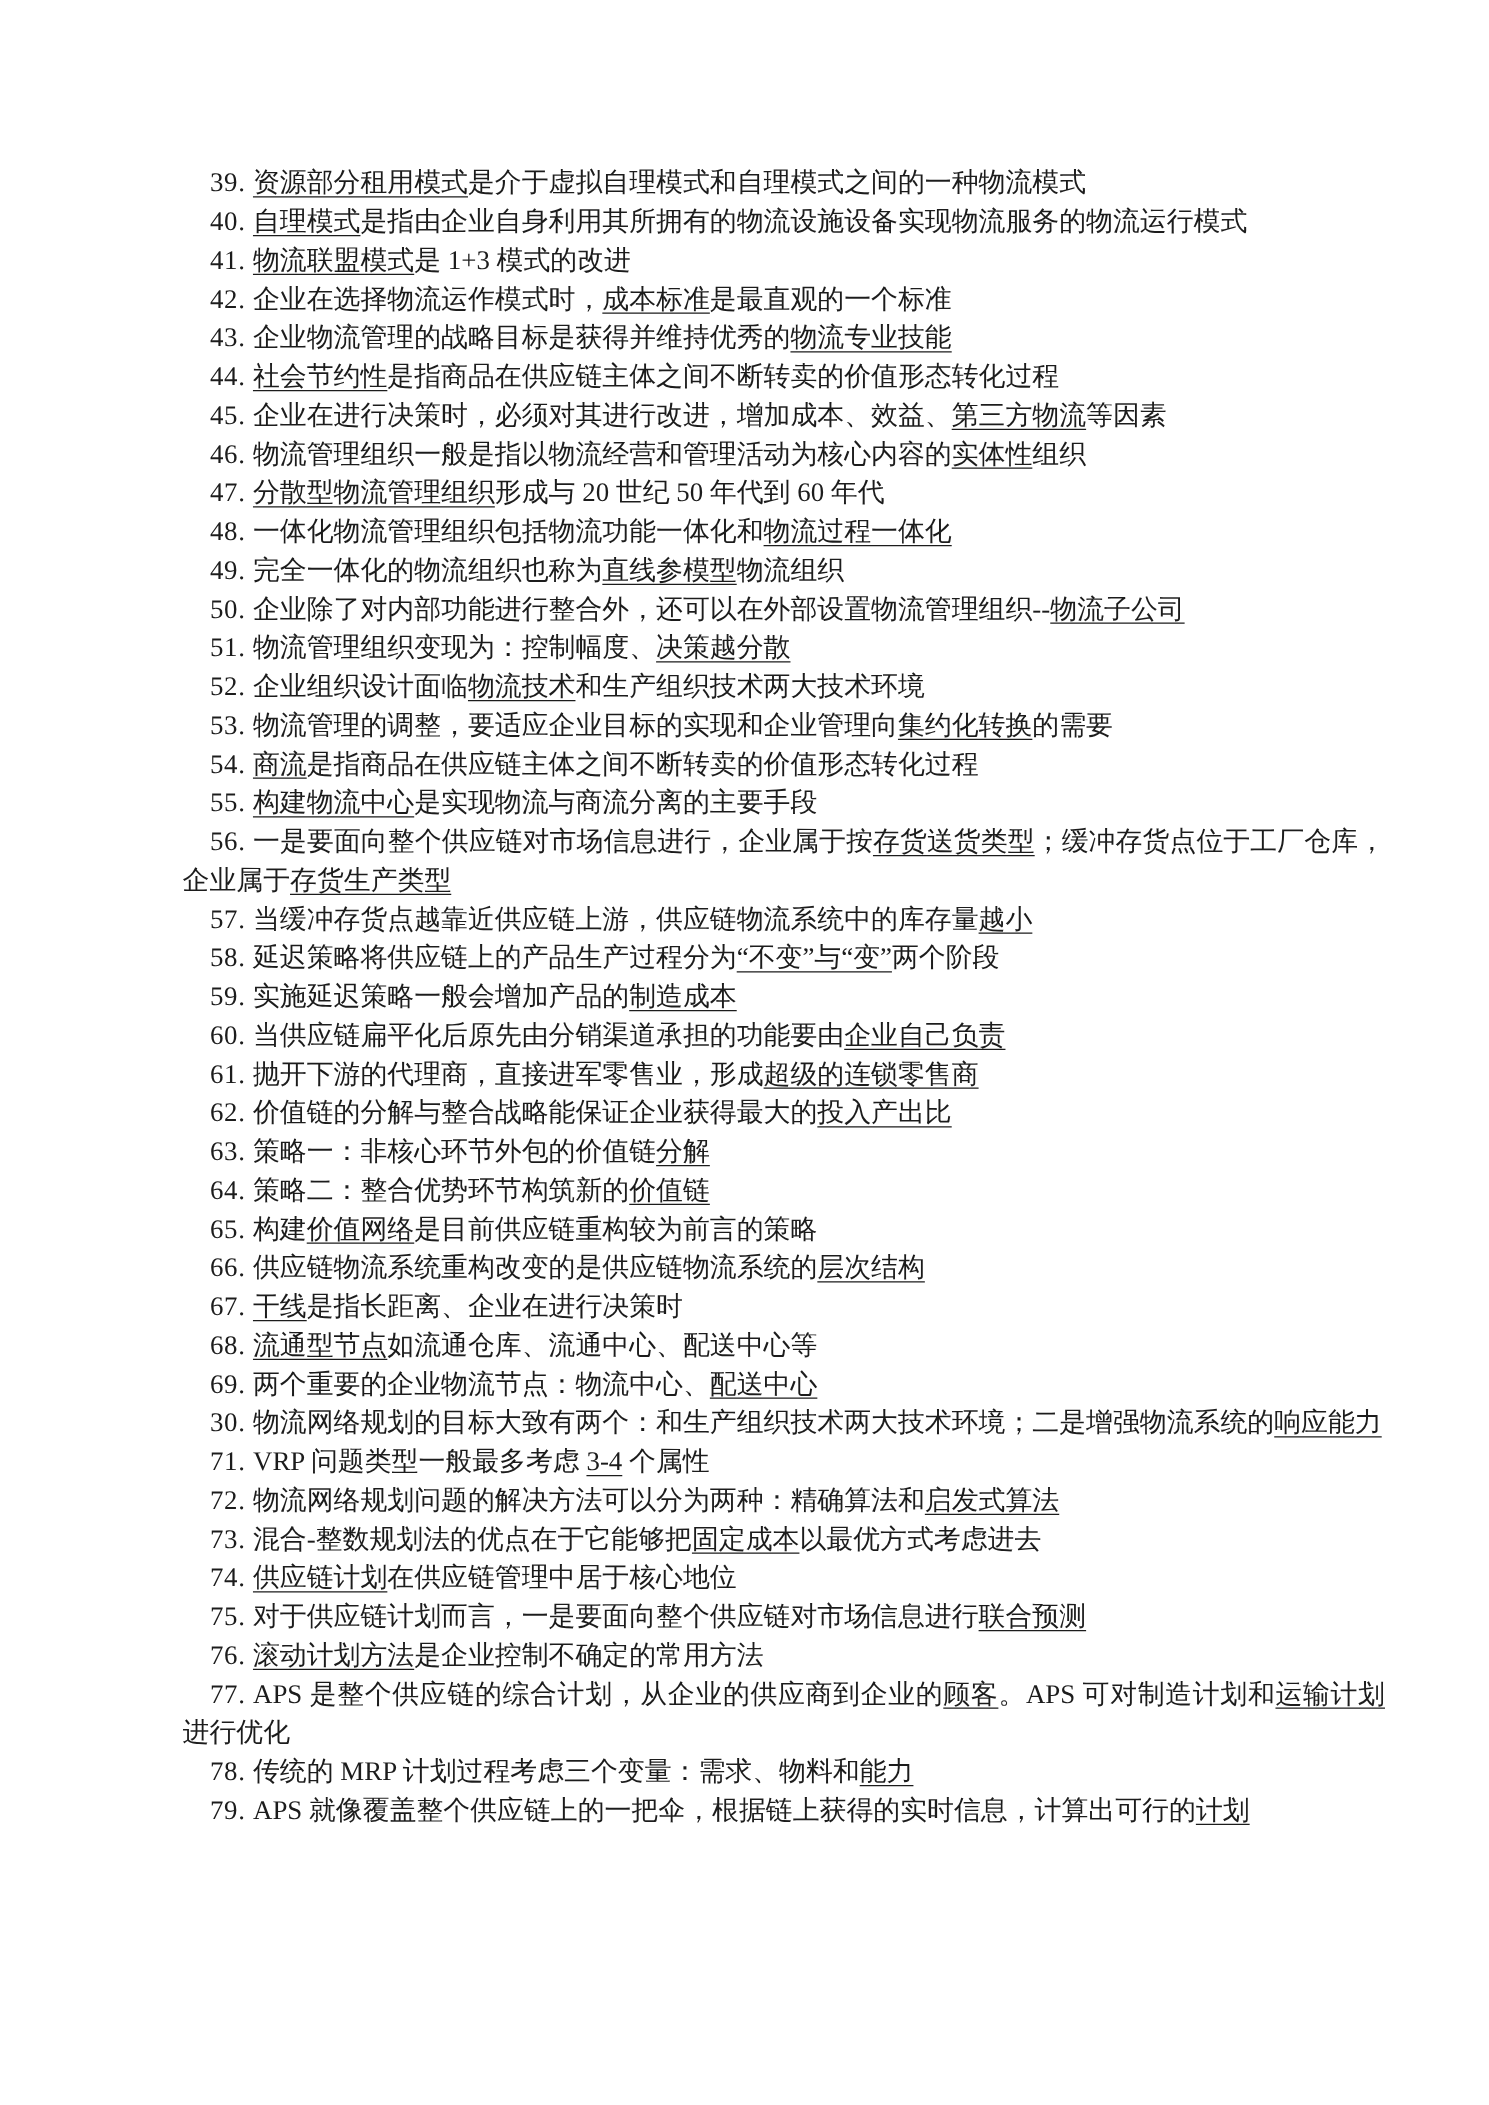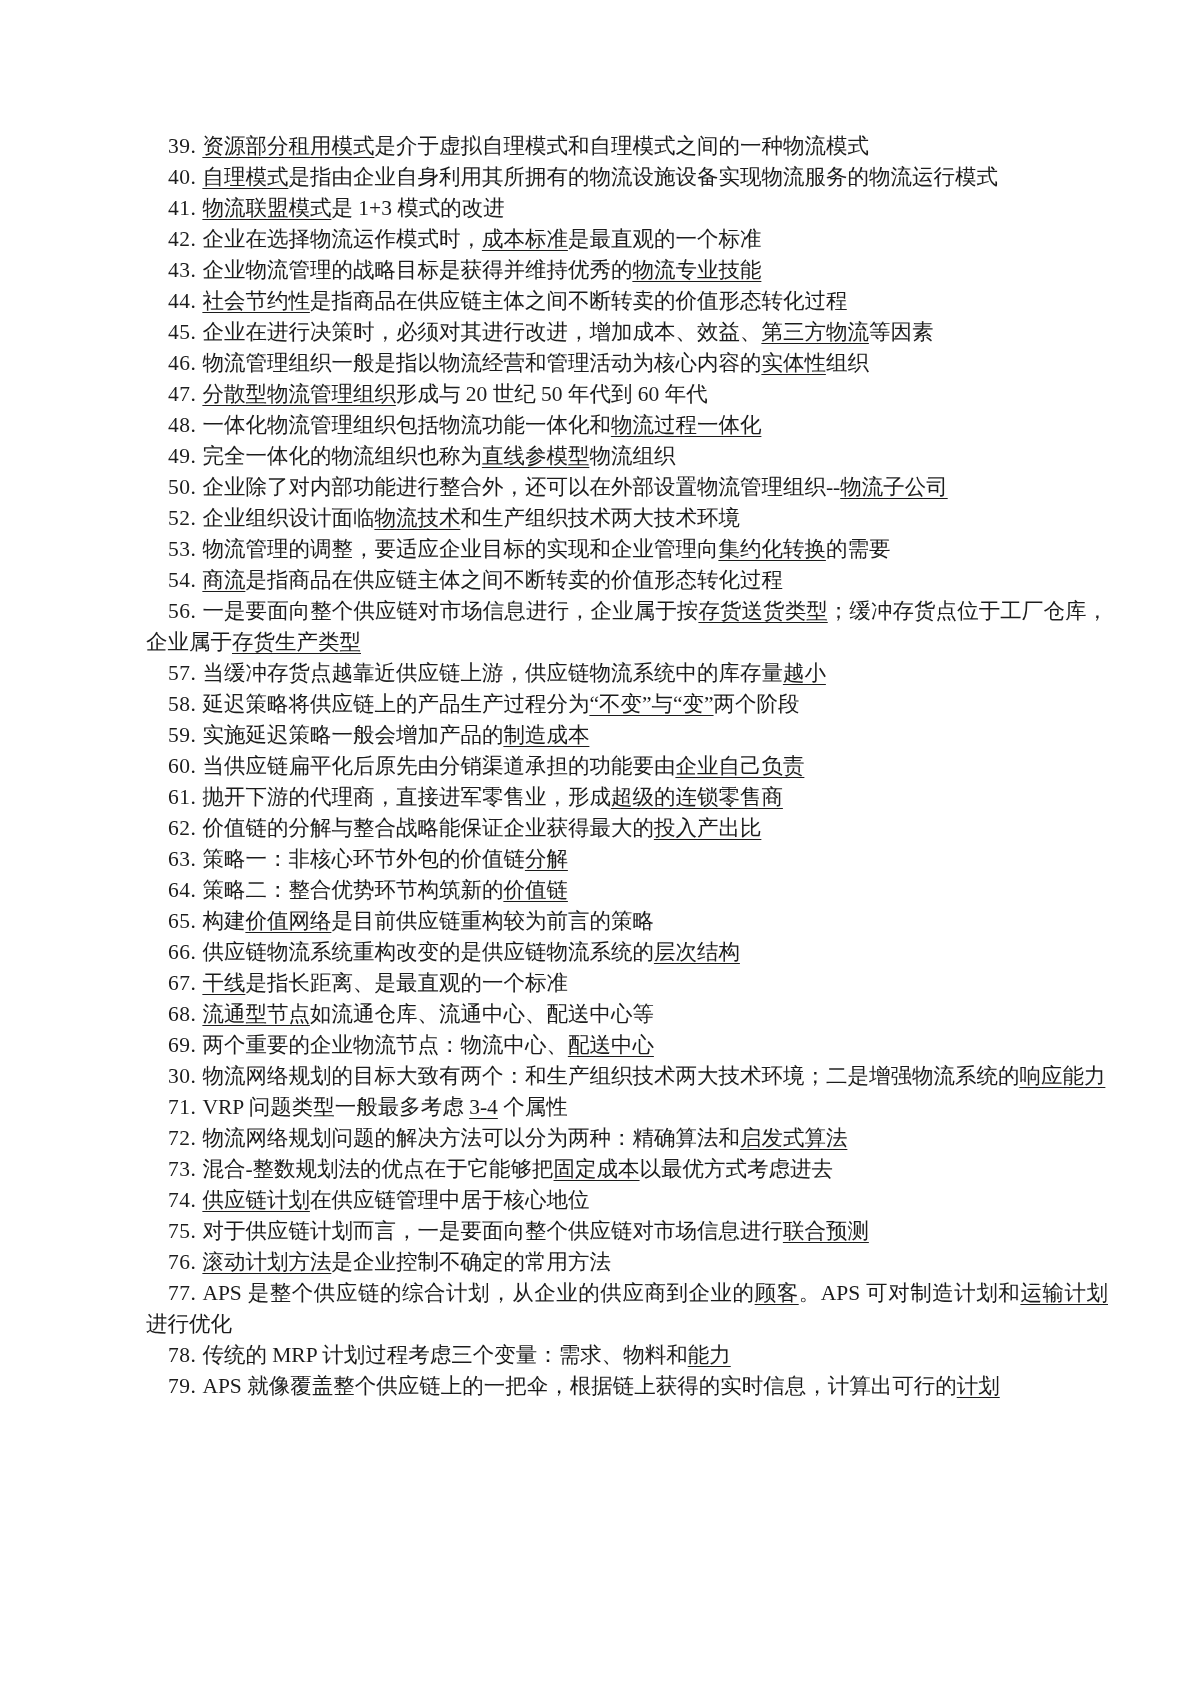--- a/index.html
+++ b/index.html
@@ -51,35 +51,37 @@
       <p class="item"><span class="num">41.</span><span class="u">物流联盟模式</span><span class="">是 1+3 模式的改进</span></p>
       <p class="item"><span class="num">42.</span><span class="">企业在选择物流运作模式时，</span><span class="u">成本标准</span><span class="">是最直观的一个标准</span></p>
       <p class="item"><span class="num">43.</span><span class="">企业物流管理的战略目标是获得并维持优秀的</span><span class="u">物流专业技能</span></p>
       <p class="item"><span class="num">44.</span><span class="u">社会节约性</span><span class="">是指商品在供应链主体之间不断转卖的价值形态转化过程</span></p>
       <p class="item"><span class="num">45.</span><span class="">企业在进行决策时，必须对其进行改进，增加成本、效益、</span><span class="u">第三方物流</span><span class="">等因素</span></p>
       <p class="item"><span class="num">46.</span><span class="">物流管理组织一般是指以物流经营和管理活动为核心内容的</span><span class="u">实体性</span><span class="">组织</span></p>
       <p class="item"><span class="num">47.</span><span class="u">分散型物流管理组织</span><span class="">形成与 20 世纪 50 年代到 60 年代</span></p>
       <p class="item"><span class="num">48.</span><span class="">一体化物流管理组织包括物流功能一体化和</span><span class="u">物流过程一体化</span></p>
       <p class="item"><span class="num">49.</span><span class="">完全一体化的物流组织也称为</span><span class="u">直线参模型</span><span class="">物流组织</span></p>
       <p class="item"><span class="num">50.</span><span class="">企业除了对内部功能进行整合外，还可以在外部设置物流管理组织--</span><span class="u">物流子公司</span></p>
+      <p class="item"><span class="num">51.</span><span class="">物流管理组织变现为：控制幅度、</span><span class="u">决策越分散</span></p>
       <p class="item"><span class="num">52.</span><span class="">企业组织设计面临</span><span class="u">物流技术</span><span class="">和生产组织技术两大技术环境</span></p>
       <p class="item"><span class="num">53.</span><span class="">物流管理的调整，要适应企业目标的实现和企业管理向</span><span class="u">集约化转换</span><span class="">的需要</span></p>
       <p class="item"><span class="num">54.</span><span class="u">商流</span><span class="">是指商品在供应链主体之间不断转卖的价值形态转化过程</span></p>
+      <p class="item"><span class="num">55.</span><span class="u">构建物流中心</span><span class="">是实现物流与商流分离的主要手段</span></p>
       <p class="item"><span class="num">56.</span><span class="">一是要面向整个供应链对市场信息进行，企业属于按</span><span class="u">存货送货类型</span><span class="">；缓冲存货点位于工厂仓库，企业属于</span><span class="u">存货生产类型</span></p>
       <p class="item"><span class="num">57.</span><span class="">当缓冲存货点越靠近供应链上游，供应链物流系统中的库存量</span><span class="u">越小</span></p>
       <p class="item"><span class="num">58.</span><span class="">延迟策略将供应链上的产品生产过程分为</span><span class="u">“不变”与“变”</span><span class="">两个阶段</span></p>
       <p class="item"><span class="num">59.</span><span class="">实施延迟策略一般会增加产品的</span><span class="u">制造成本</span></p>
       <p class="item"><span class="num">60.</span><span class="">当供应链扁平化后原先由分销渠道承担的功能要由</span><span class="u">企业自己负责</span></p>
       <p class="item"><span class="num">61.</span><span class="">抛开下游的代理商，直接进军零售业，形成</span><span class="u">超级的连锁零售商</span></p>
       <p class="item"><span class="num">62.</span><span class="">价值链的分解与整合战略能保证企业获得最大的</span><span class="u">投入产出比</span></p>
       <p class="item"><span class="num">63.</span><span class="">策略一：非核心环节外包的价值链</span><span class="u">分解</span></p>
       <p class="item"><span class="num">64.</span><span class="">策略二：整合优势环节构筑新的</span><span class="u">价值链</span></p>
       <p class="item"><span class="num">65.</span><span class="">构建</span><span class="u">价值网络</span><span class="">是目前供应链重构较为前言的策略</span></p>
       <p class="item"><span class="num">66.</span><span class="">供应链物流系统重构改变的是供应链物流系统的</span><span class="u">层次结构</span></p>
-      <p class="item"><span class="num">67.</span><span class="u">干线</span><span class="">是指长距离、是最直观的一个标准</span></p>
+      <p class="item"><span class="num">67.</span><span class="u">干线</span><span class="">是指长距离、企业在进行决策时</span></p>
       <p class="item"><span class="num">68.</span><span class="u">流通型节点</span><span class="">如流通仓库、流通中心、配送中心等</span></p>
       <p class="item"><span class="num">69.</span><span class="">两个重要的企业物流节点：物流中心、</span><span class="u">配送中心</span></p>
       <p class="item"><span class="num">30.</span><span class="">物流网络规划的目标大致有两个：和生产组织技术两大技术环境；二是增强物流系统的</span><span class="u">响应能力</span></p>
       <p class="item"><span class="num">71.</span><span class="">VRP 问题类型一般最多考虑 </span><span class="u">3-4</span><span class=""> 个属性</span></p>
       <p class="item"><span class="num">72.</span><span class="">物流网络规划问题的解决方法可以分为两种：精确算法和</span><span class="u">启发式算法</span></p>
       <p class="item"><span class="num">73.</span><span class="">混合-整数规划法的优点在于它能够把</span><span class="u">固定成本</span><span class="">以最优方式考虑进去</span></p>
       <p class="item"><span class="num">74.</span><span class="u">供应链计划</span><span class="">在供应链管理中居于核心地位</span></p>
       <p class="item"><span class="num">75.</span><span class="">对于供应链计划而言，一是要面向整个供应链对市场信息进行</span><span class="u">联合预测</span></p>
       <p class="item"><span class="num">76.</span><span class="u">滚动计划方法</span><span class="">是企业控制不确定的常用方法</span></p>
       <p class="item"><span class="num">77.</span><span class="">APS 是整个供应链的综合计划，从企业的供应商到企业的</span><span class="u">顾客</span><span class="">。APS 可对制造计划和</span><span class="u">运输计划</span><span class="">进行优化</span></p>

